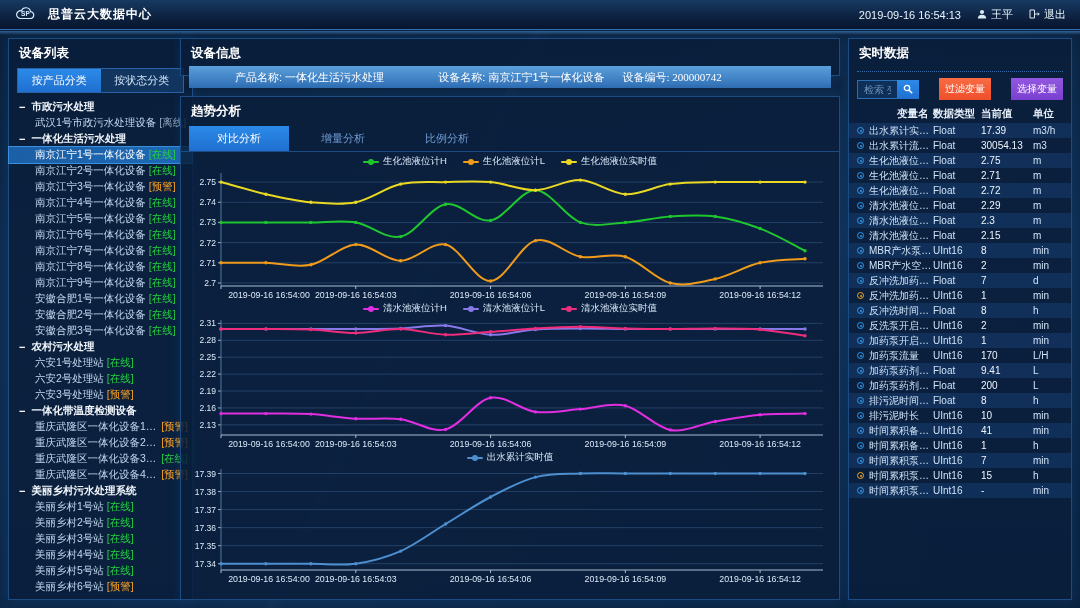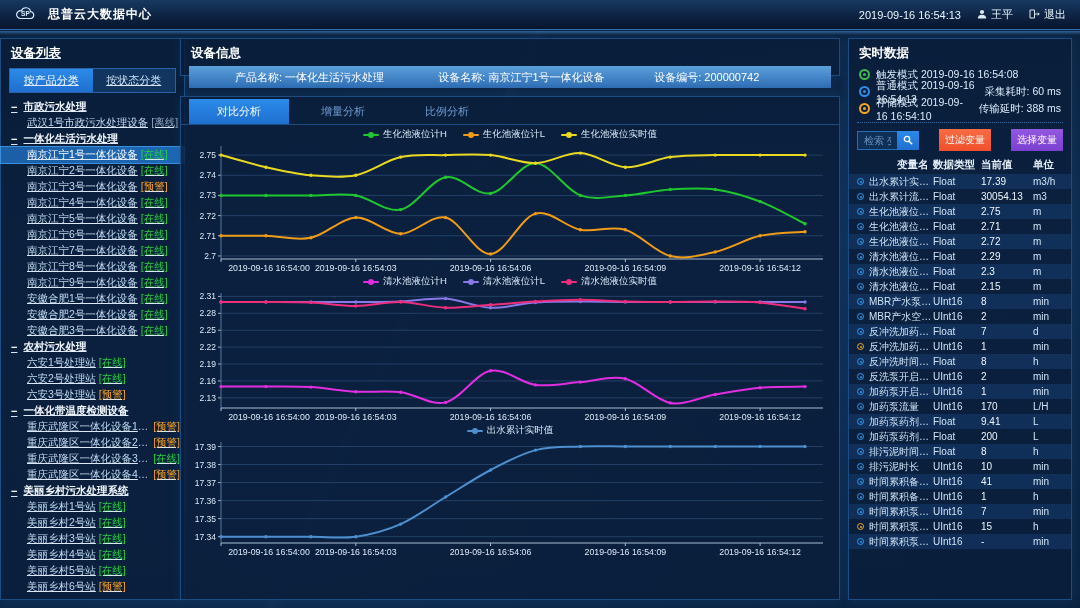--- a/index.html
+++ b/index.html
@@ -18,42 +18,42 @@
     display:flex;align-items:center;padding:0 14px;box-sizing:border-box;
     border-bottom:1px solid #2f6fb5;}
   .header-strip{position:absolute;top:31px;left:0;right:0;height:4px;z-index:4;
     background:linear-gradient(180deg,rgba(90,160,230,.5),rgba(20,50,90,0));}
   .app-title{font-size:12px;font-weight:bold;color:#fff;margin-left:8px;letter-spacing:1px;}
   .header-right{margin-left:auto;display:flex;align-items:center;gap:16px;font-size:11px;color:#e9f3fd;}
   .hr-item{display:flex;align-items:center;gap:4px;}
   
   .panel{position:absolute;background:rgba(9,30,58,.84);border:1px solid #1c4c82;box-sizing:border-box;
     box-shadow:0 0 10px rgba(25,90,160,.25);}
-  #left-panel{left:0;top:38px;width:185px;height:562px;text-decoration:underline;}
+  #left-panel{left:8px;top:38px;width:185px;height:562px;}
   #info-panel{left:180px;top:38px;width:660px;height:38px;}
   #trend-panel{left:180px;top:96px;width:660px;height:504px;}
   #right-panel{left:848px;top:38px;width:224px;height:562px;}
   .panel-title{font-size:12.5px;font-weight:bold;color:#fff;padding:6px 10px 4px;}
   
   .side-tabs{display:flex;margin:2px 8px 6px;border:1px solid #2a62a5;}
   .side-tab{flex:1;text-align:center;font-size:11px;padding:4px 0;color:#cfe3f8;background:#11355f;cursor:pointer;}
   .side-tab.active{background:linear-gradient(180deg,#2b8ae8,#1f6fd0);color:#fff;}
   .tree{font-size:10.5px;}
   .tree-group{display:flex;align-items:center;gap:6px;padding:0 6px 0 10px;height:16px;color:#f2f7fd;font-weight:bold;cursor:pointer;white-space:nowrap;}
   .minus{color:#fff;font-weight:bold;font-size:11px;}
   .tree-item{display:flex;align-items:center;height:16px;padding:0 4px 0 26px;color:#c2d9f0;cursor:pointer;white-space:nowrap;}
   .tree-item .iname{overflow:hidden;text-overflow:ellipsis;}
   .istatus{margin-left:3px;flex:none;}
   .online{color:#25d040;} .warn{color:#ffa21f;} .offline{color:#93a6bd;}
   .tree-item.selected{background:linear-gradient(90deg,#1b5fa6,#1d68b5);color:#fff;outline:1px solid #3b8fdc;}
   
   .info-bar{margin:0 8px;height:22px;background:linear-gradient(180deg,#5aa0dc,#2f6db3);
     display:flex;align-items:center;font-size:11px;color:#fff;}
   .info-cell{white-space:nowrap;}
-  .info-c1{flex:1.1;padding-left:46px;} .info-c2{flex:1.2;text-align:center;} .info-c3{flex:1;text-align:center;padding-right:40px;}
+  .info-c1{flex:1.1;padding-left:46px;} .info-c2{flex:1.2;text-align:center;} .info-c3{flex:1;text-align:left;padding-right:40px;font-family:Liberation Serif, serif;}
   
   .trend-tabs{display:flex;gap:4px;padding:0 8px;border-bottom:1px solid #1c4c82;margin-top:2px;}
   .trend-tab{font-size:11px;padding:5px 28px;color:#6f9bd1;cursor:pointer;}
   .trend-tab.active{background:linear-gradient(180deg,#2b8ae8,#1f6fd0);color:#fff;}
   .charts{padding:2px 6px;}
   .legend{display:flex;justify-content:center;gap:16px;align-items:center;height:15px;font-size:9.5px;color:#dceafa;}
   .legend-item{display:flex;align-items:center;gap:4px;cursor:pointer;}
   .legend-mark{position:relative;width:16px;height:2px;border-radius:1px;}
   .legend-mark::after{content:"";position:absolute;left:50%;top:50%;transform:translate(-50%,-50%);
     width:6px;height:6px;border-radius:50%;background:inherit;}
@@ -258,20 +258,21 @@
 <div class="panel" id="info-panel">
   <div class="panel-title">设备信息</div>
   <div class="info-bar">
     <span class="info-cell info-c1">产品名称: 一体化生活污水处理</span>
     <span class="info-cell info-c2">设备名称: 南京江宁1号一体化设备</span>
     <span class="info-cell info-c3">设备编号: 200000742</span>
   </div>
 </div>
 
 <div class="panel" id="trend-panel">
+  <div class="panel-title">趋势分析</div>
   <div class="trend-tabs">
       <span class="trend-tab active">对比分析</span>
       <span class="trend-tab">增量分析</span>
       <span class="trend-tab">比例分析</span>
     </div>
   <div class="charts">
       <div class="chart-block">
         <div class="legend">
           <span class="legend-item">
             <span class="legend-mark" style="background: rgb(31, 199, 47);"></span>
@@ -513,36 +514,20 @@
           <circle cx="528.2" cy="8.5" r="1.7" fill="#4e8fd0"></circle>
           <circle cx="573.1" cy="8.5" r="1.7" fill="#4e8fd0"></circle>
           <circle cx="618.0" cy="8.5" r="1.7" fill="#4e8fd0"></circle>
         </svg>
       </div>
     </div>
 </div>
 
 <div class="panel" id="right-panel">
   <div class="panel-title">实时数据</div>
-  <div id="modes">
-      <div class="mode-row">
-        <span class="ring" style="color: rgb(63, 186, 78);"></span>
-        <span class="mode-text">触发模式 2019-09-16 16:54:08</span>
-      </div>
-      <div class="mode-row">
-        <span class="ring" style="color: rgb(47, 143, 232);"></span>
-        <span class="mode-text">普通模式 2019-09-16 16:54:13</span>
-        <span class="mode-extra">采集耗时: 60 ms</span>
-      </div>
-      <div class="mode-row">
-        <span class="ring" style="color: rgb(245, 166, 35);"></span>
-        <span class="mode-text">存储模式 2019-09-16 16:54:10</span>
-        <span class="mode-extra">传输延时: 388 ms</span>
-      </div>
-    </div>
   <div class="sep"></div>
   <div class="search-row">
     <span class="search-box">
       <input class="search-input" placeholder="检索 变量名" style="">
       <button class="search-btn">
         <span>
           <svg width="10" height="10" viewBox="0 0 10 10">
               <circle cx="4" cy="4" r="2.7" fill="none" stroke="#fff" stroke-width="1.3"></circle>
               <line x1="6.2" y1="6.2" x2="9.2" y2="9.2" stroke="#fff" stroke-width="1.4"></line>
             </svg>

